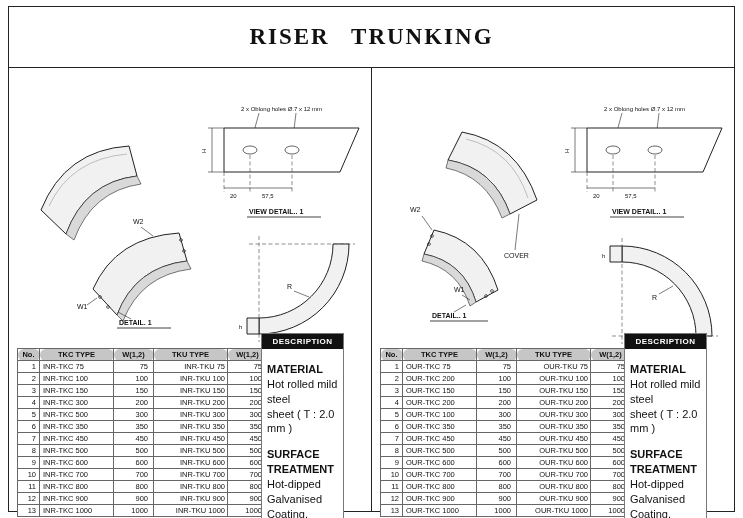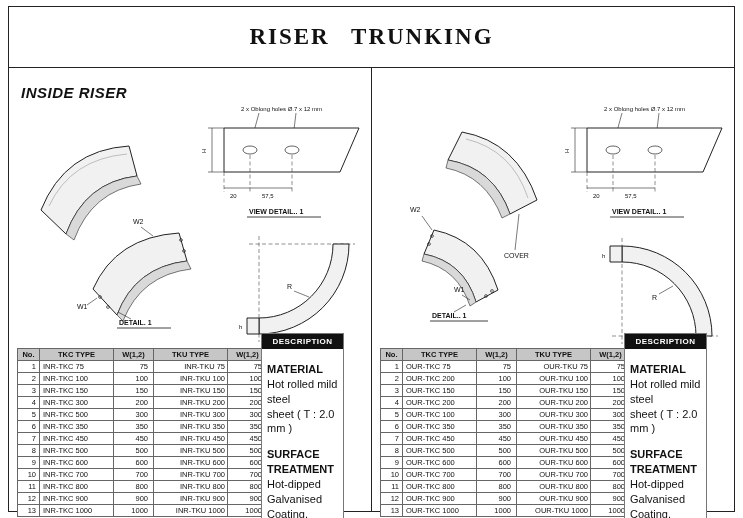--- a/index.html
+++ b/index.html
@@ -30,21 +30,21 @@
   .plate-svg { position:absolute; left:190px; top:34px; }
   .elbow-svg { position:absolute; left:228px; top:166px; }
 
   .data-table {
     position:absolute; left:8px; top:280px; border-collapse:collapse;
     font-size:7.5px; background:#fff;
   }
   .data-table th, .data-table td {
     border:1px solid #666; padding:1px 2px; height:9px; line-height:1; white-space:nowrap;
   }
-  .data-table th { background:#c6c6c6; font-weight:bold; text-align:center; }
+  .data-table th { background:#c6c6c6; font-weight:bold; text-align:center;border-radius:6px; }
   .data-table td.c0 { width:16px; text-align:right; padding-right:3px; }
   .data-table td.c1 { width:68px; text-align:left;  padding-left:3px;margin-top:31px; }
   .data-table td.c2 { width:32px; text-align:right; padding-right:5px; }
   .data-table td.c3 { width:68px; text-align:right;  padding-left:3px; }
   .data-table td.c4 { width:32px; text-align:right; padding-right:5px; }
 
   .desc-box {
     position:absolute; left:252px; top:265px; width:83px;
     border:1px solid #777; background:#fff; box-sizing:border-box;
   }
@@ -72,21 +72,20 @@
 <body>
 
 <div class="page">
   <div class="header">
     <div class="page-title">RISER TRUNKING</div>
   </div>
 
   <div class="content">
 
     <div class="column">
-      <div class="section-title">INSIDE RISER</div>
 
       <svg class="iso-svg" width="198" height="235" viewBox="0 0 198 235">
         <path class="shape" d="M 22,98 Q 46,38 110,34 L 118,64 Q 66,70 47,122 Z"></path>
         <path class="shade" d="M 47,122 Q 66,70 118,64 L 122,72 Q 73,79 55,128 Z"></path>
         <path class="innerline" d="M 30,94 Q 52,47 108,42"></path>
         <path class="shape" d="M 74,177 Q 97,125 160,121 L 168,149 Q 116,155 98,203 Z"></path>
         <path class="shade" d="M 98,203 Q 116,155 168,149 L 172,157 Q 122,163 104,209 Z"></path>
         <circle class="hole" cx="81" cy="185" r="1.4"></circle>
         <circle class="hole" cx="89" cy="195" r="1.4"></circle>
         <circle class="hole" cx="162" cy="128" r="1.4"></circle>

